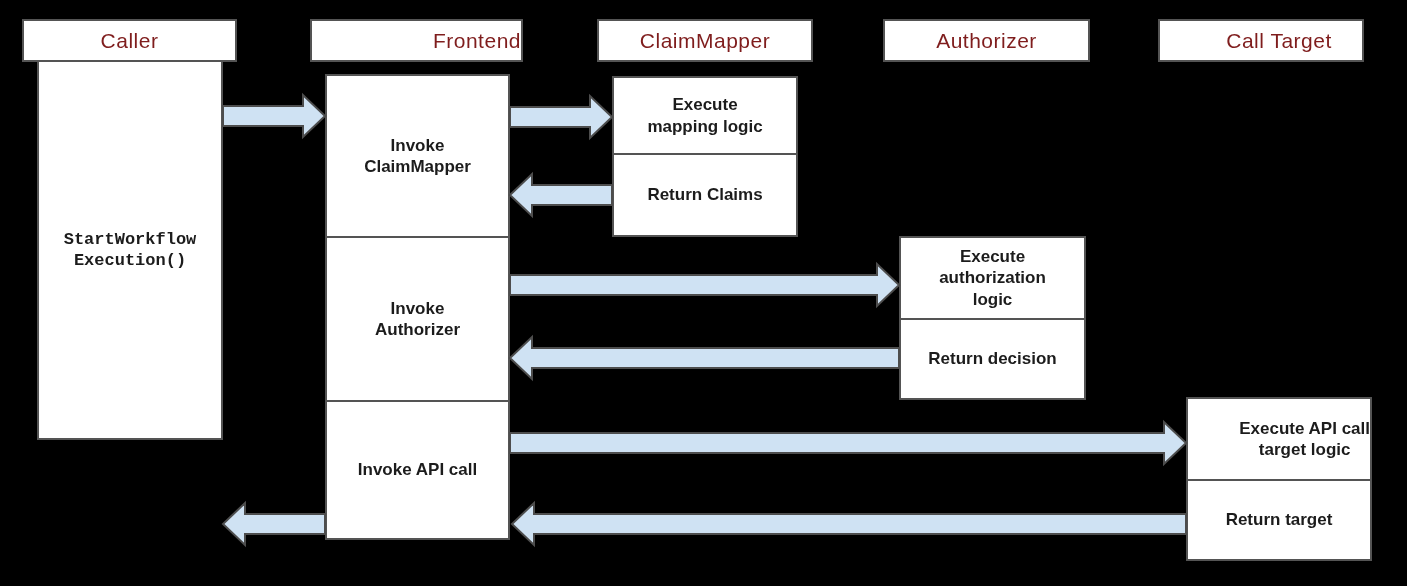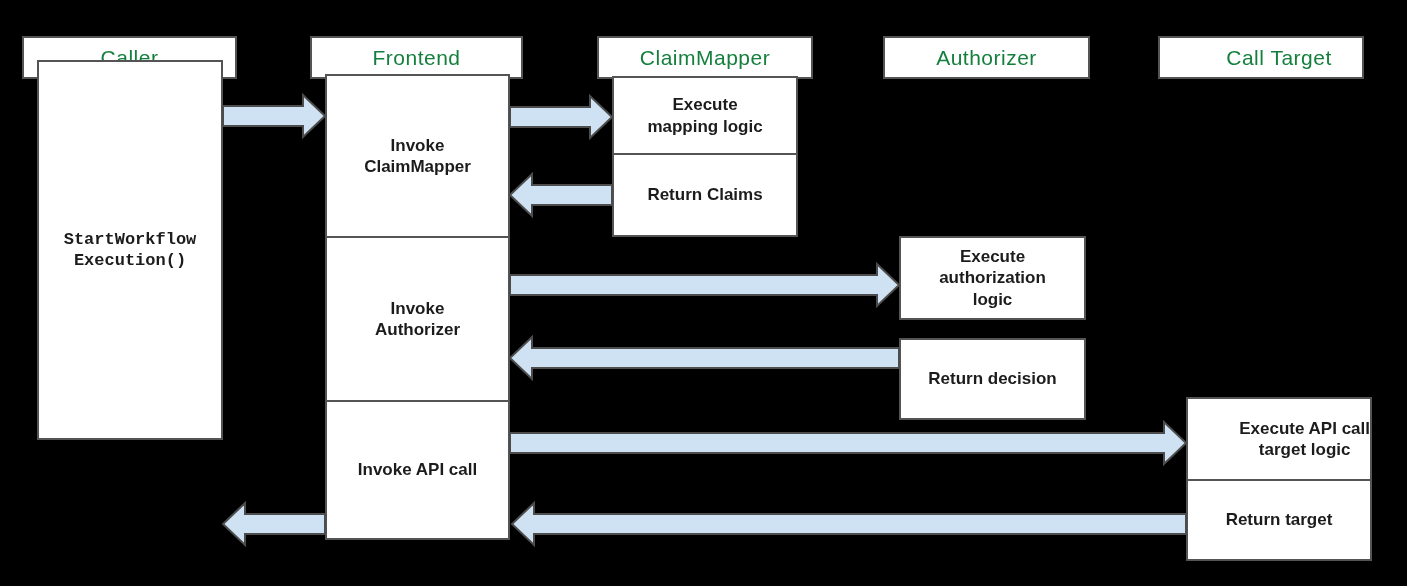--- a/index.html
+++ b/index.html
@@ -22,44 +22,43 @@
     position:absolute;
     background:var(--box-fill);
     border:2px solid var(--box-border);
     display:flex;align-items:center;justify-content:center;
     text-align:center;
   }
   .lifeline-header{
     font-size:21px;
     font-weight:400;
     letter-spacing:0.5px;
-    color:#15803d;
-    margin-top:17px;
+    color:#7f1d1d;
   }
   .seg-label{
     font-size:17px;
     font-weight:700;
     line-height:1.25;
     white-space:pre-line;
   }
   
   .h-caller      {left:22px;  top:19px; width:215px; height:43px;}
-  .h-frontend    {left:310px; top:19px; width:213px; height:43px;}
+  .h-frontend    {left:310px; top:19px; width:213px; height:43px;justify-content:flex-end;}
   .h-claimmapper {left:597px; top:19px; width:216px; height:43px;}
   .h-authorizer  {left:883px; top:19px; width:207px; height:43px;}
   .h-calltarget  {left:1158px;top:19px; width:206px; height:43px;padding-left:36px;}
   
   .b-caller      {left:37px;  top:60px; width:186px; height:380px;font-family:Liberation Mono, monospace;}
   .b-frontend-1  {left:325px; top:74px; width:185px; height:164px;}
   .b-frontend-2  {left:325px; top:236px;width:185px; height:166px;}
   .b-frontend-3  {left:325px; top:400px;width:185px; height:140px;text-align:center;}
   .b-cm-1        {left:612px; top:76px; width:186px; height:79px;}
   .b-cm-2        {left:612px; top:153px;width:186px; height:84px;}
   .b-auth-1      {left:899px; top:236px;width:187px; height:84px;}
-  .b-auth-2      {left:899px; top:318px;width:187px; height:82px;margin-top:20px;}
+  .b-auth-2      {left:899px; top:318px;width:187px; height:82px;}
   .b-ct-1        {left:1186px;top:397px;width:186px; height:84px;justify-content:flex-end;}
   .b-ct-2        {left:1186px;top:479px;width:186px; height:82px;}
   .arrows-layer{
     position:absolute;left:0;top:0;width:1407px;height:586px;
     pointer-events:none;
   }
 </style>
 </head>
 <body>
 

